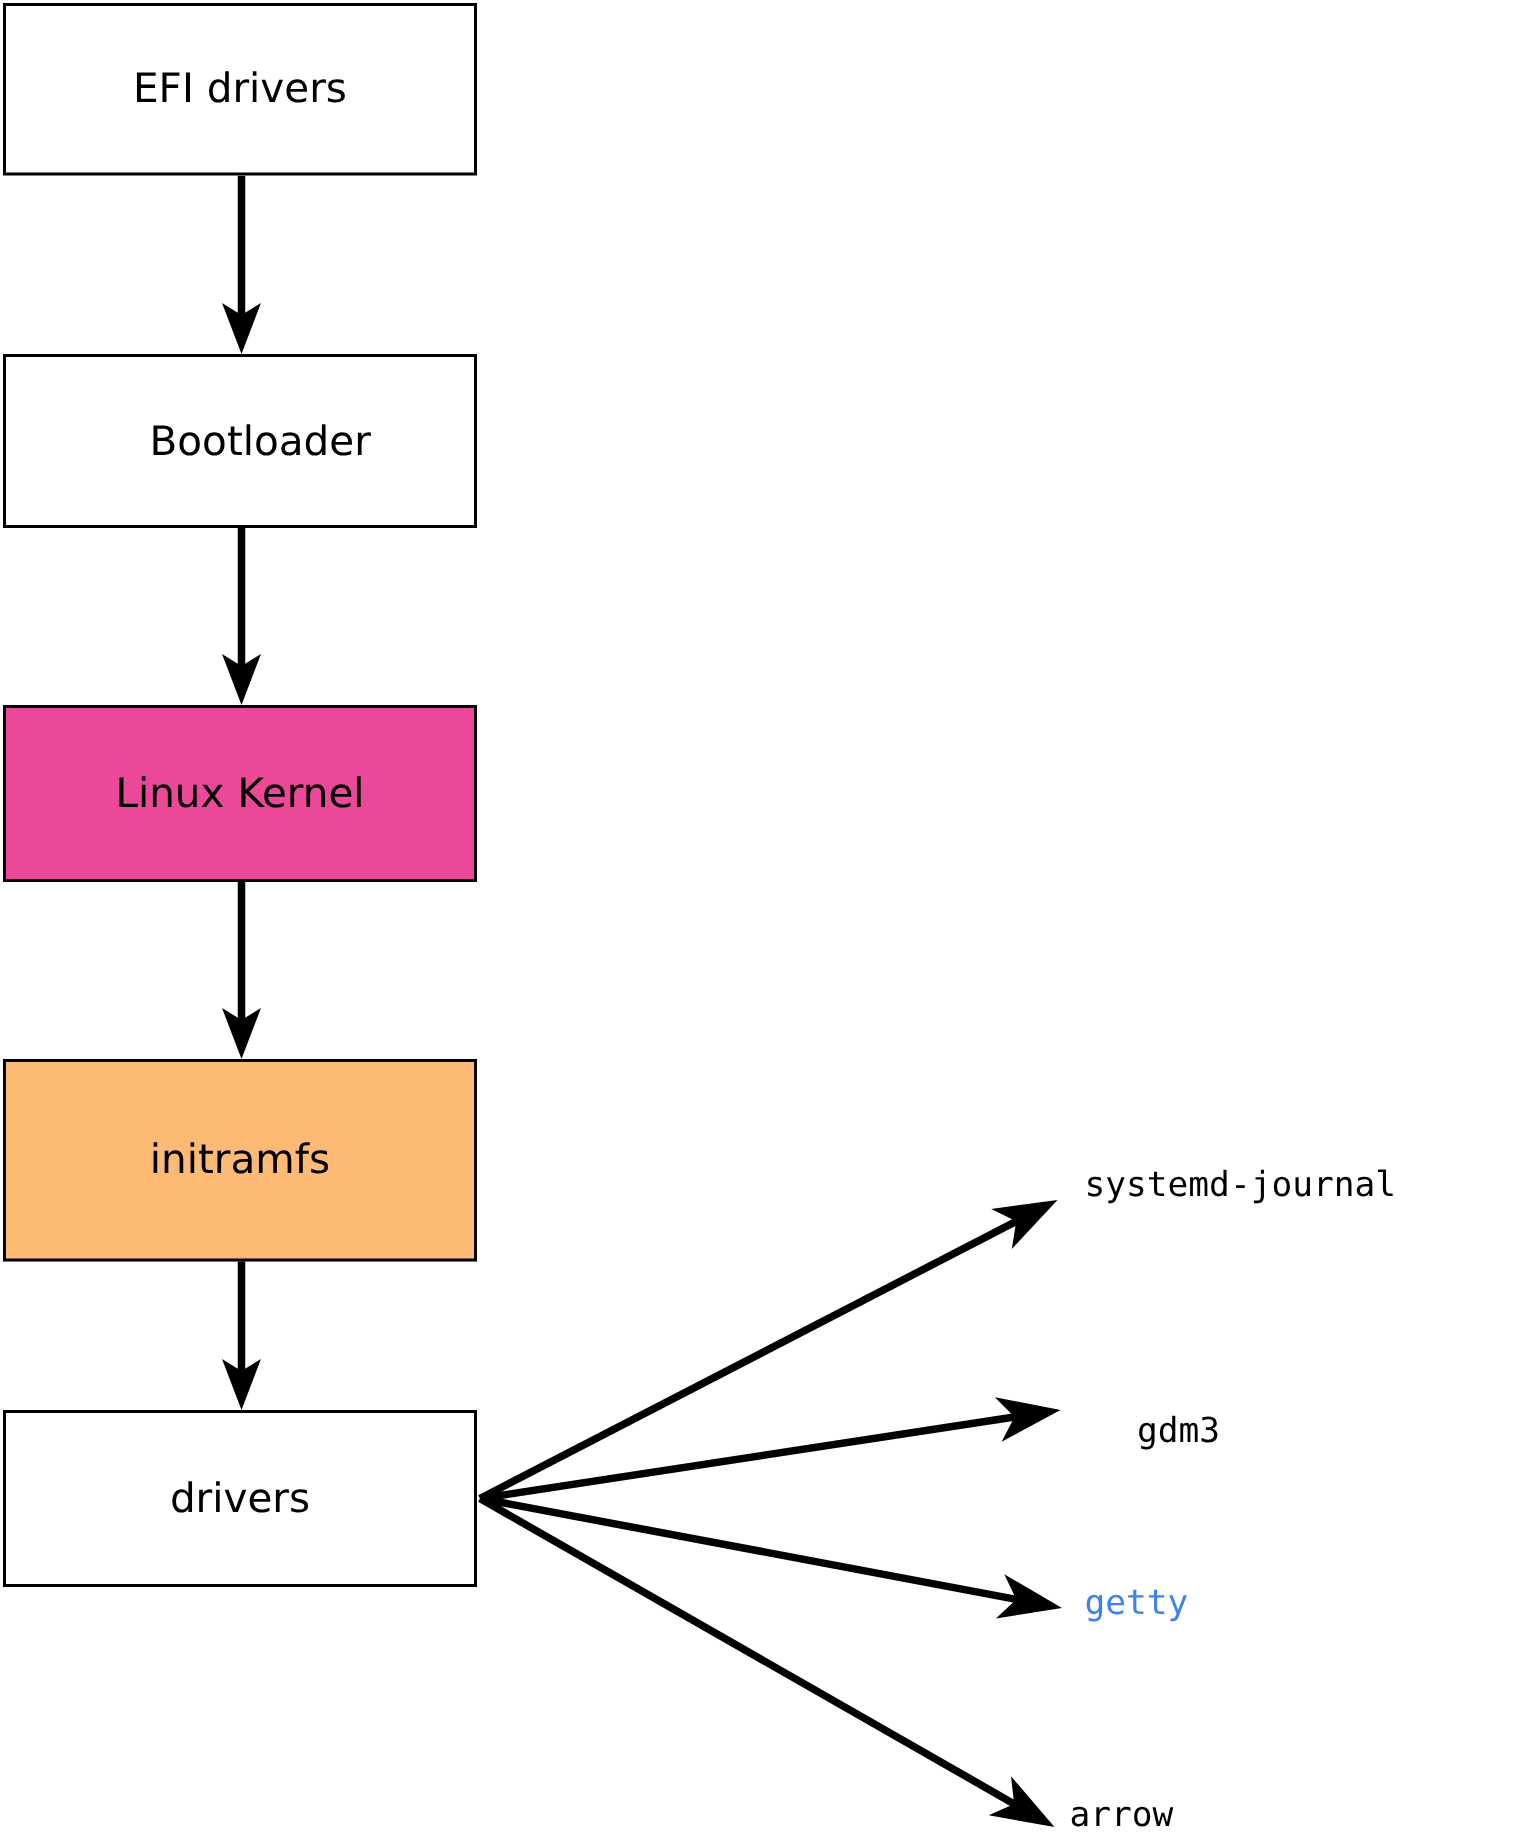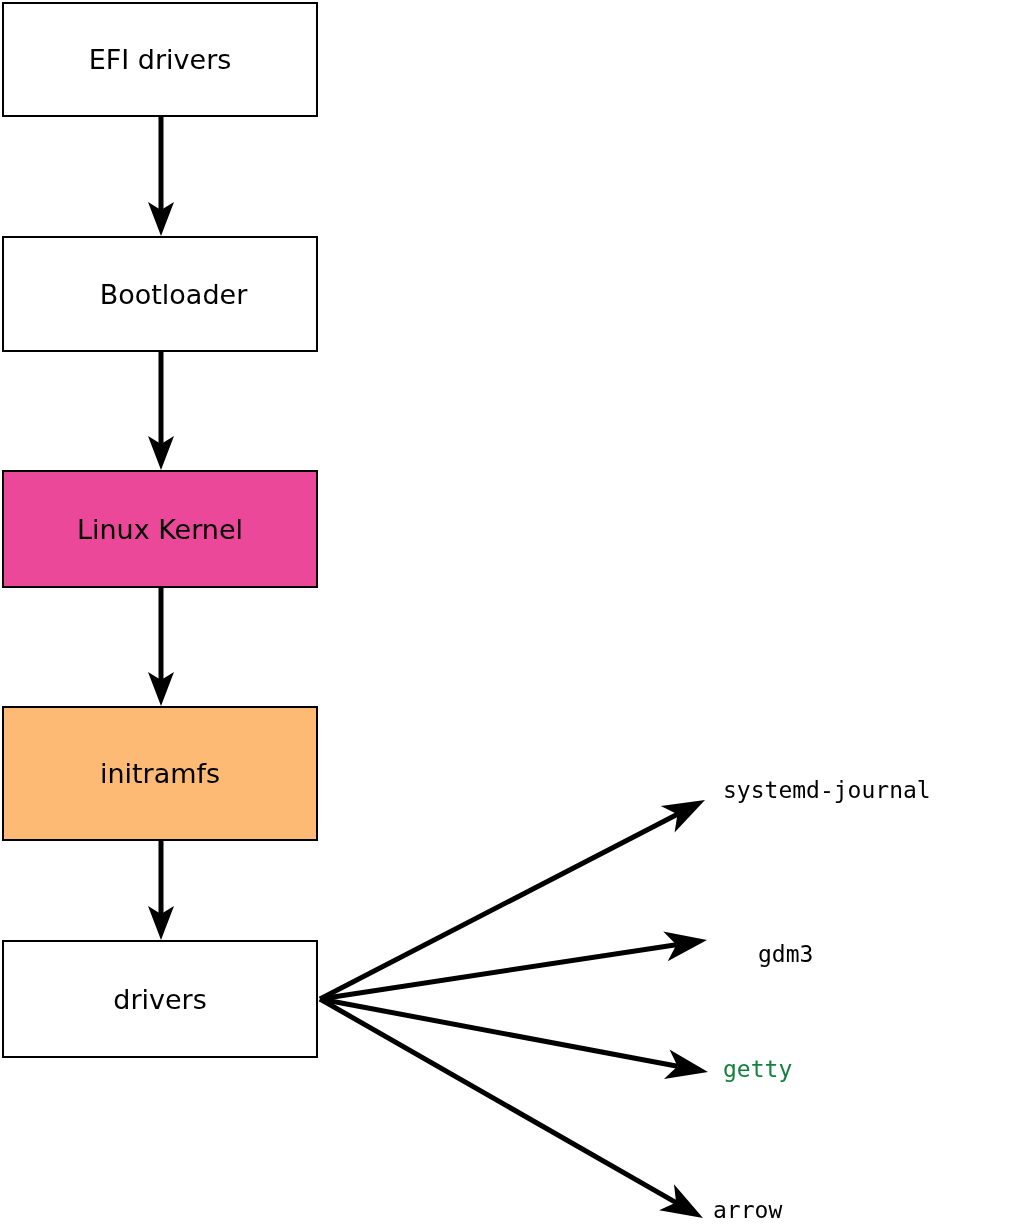--- a/index.html
+++ b/index.html
@@ -98,18 +98,18 @@
         <span class="stage-label" style="color: rgb(0, 0, 0);">initramfs</span>
       </div>
       <div class="stage-box" style="left: 2px; top: 940px; width: 316px; height: 118px; border-color: rgb(0, 0, 0); background: rgb(255, 255, 255);">
         <span class="stage-label" style="color: rgb(0, 0, 0);">drivers</span>
       </div>
     </div>
 
   <div id="proc-group">
       <div class="proc-label" style="left: 723px; top: 779px; color: rgb(0, 0, 0);">systemd-journal</div>
       <div class="proc-label" style="left: 758px; top: 919px; color: rgb(0, 0, 0); margin-top: 24px;">gdm3</div>
-      <div class="proc-label" style="left: 723px; top: 1058px; color: #15803d;">getty</div>
+      <div class="proc-label" style="left: 723px; top: 1058px; color: #3b82f6;">getty</div>
       <div class="proc-label" style="left: 713px; top: 1199px; color: rgb(0, 0, 0);">arrow</div>
     </div>
 
 
 </div>
 
 </body></html>

